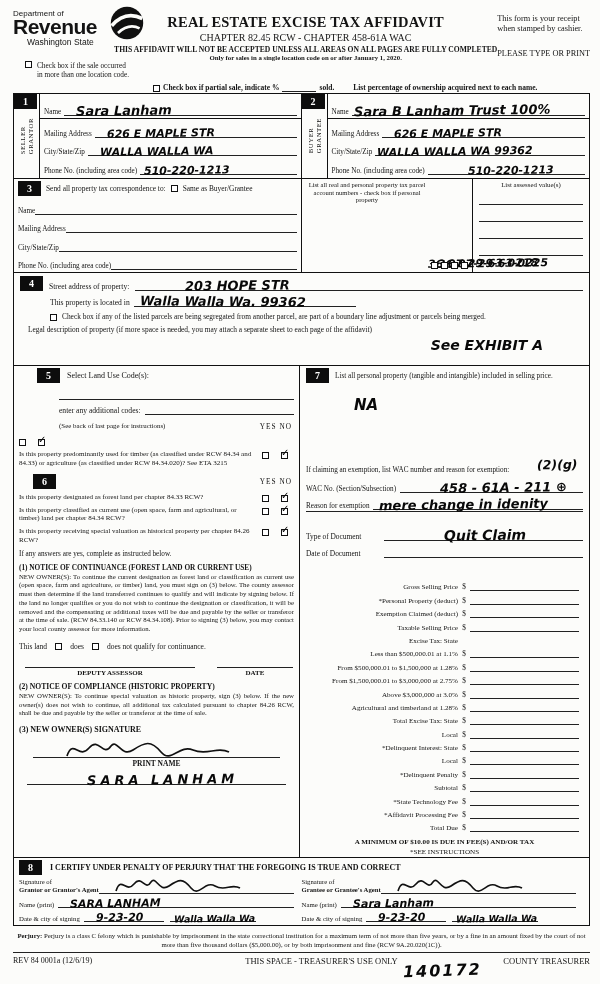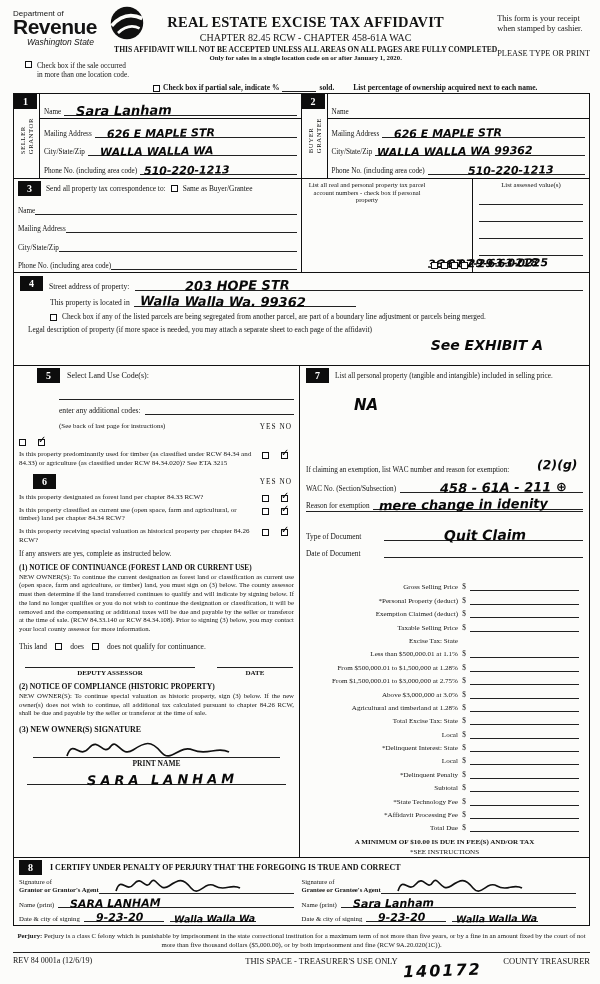--- a/index.html
+++ b/index.html
@@ -12,21 +12,21 @@
   .hw{font-family:"DejaVu Sans",sans-serif;font-weight:700;font-style:italic;white-space:nowrap;color:#090909;transform:rotate(-0.8deg);line-height:1}
   .hw-lg{font-size:13px}.hw-md{font-size:11px}.hw-sm{font-size:9.5px}
   .uline{flex:1;border-bottom:1px solid #222;position:relative;height:12px}
   .uline .hw{position:absolute;left:12px;bottom:-2px}
   .frow{display:flex;align-items:flex-end}
   
   .hdr{display:flex;height:62px}
   .logo{width:152px;padding-top:4px;position:relative}
   .logo .dept{font-size:8px;font-family:"Liberation Sans",sans-serif}
   .logo .rev{font-size:21px;font-weight:bold;font-family:"Liberation Sans",sans-serif;letter-spacing:-0.5px;line-height:.9}
-  .logo .wa{font-size:8.5px;font-style:italic;font-family:"Liberation Sans",sans-serif;padding-left:14px}
+  .logo .wa{font-size:8.5px;font-family:"Liberation Sans",sans-serif;padding-left:14px}
   .logo svg{position:absolute;left:96px;top:0}
   .hcenter{flex:1;text-align:center;padding-top:9px}
   .title{font-size:14.5px;font-weight:bold;letter-spacing:.2px}
   .subtitle{font-size:10px;margin-top:1px}
   .notice{font-size:7.6px;font-weight:bold;margin-top:2px;white-space:nowrap}
   .notice2{font-size:6.8px;font-weight:bold}
   .hright{width:106px;font-size:8.3px;padding-top:9px;line-height:1.25}
   .typeprint{font-size:8.3px;margin-top:14px;white-space:nowrap}
   .locline{display:flex;font-size:7.3px;margin-top:-6px;height:20px}
   .locline .loccb{width:230px;display:flex;gap:5px;padding-left:12px}
@@ -224,20 +224,23 @@
       <div class="vside">
         <div class="num">2</div>
         <div class="vlabels">
           <span>BUYER</span>
             <span>GRANTEE</span>
         </div>
       </div>
       <div class="fields">
         <div class="namerow">
           <span class="lab">Name</span>
+          <span class="uline">
+              <span class="hw hw-lg" style="left:2px">Sara B  Lanham  Trust   100%</span>
+            </span>
         </div>
         <div class="frow">
           <span class="lab">Mailing Address</span>
           <span class="uline">
               <span class="hw hw-md">626  E  MAPLE  STR</span>
             </span>
         </div>
         <div class="frow">
           <span class="lab">City/State/Zip</span>
           <span class="uline">

